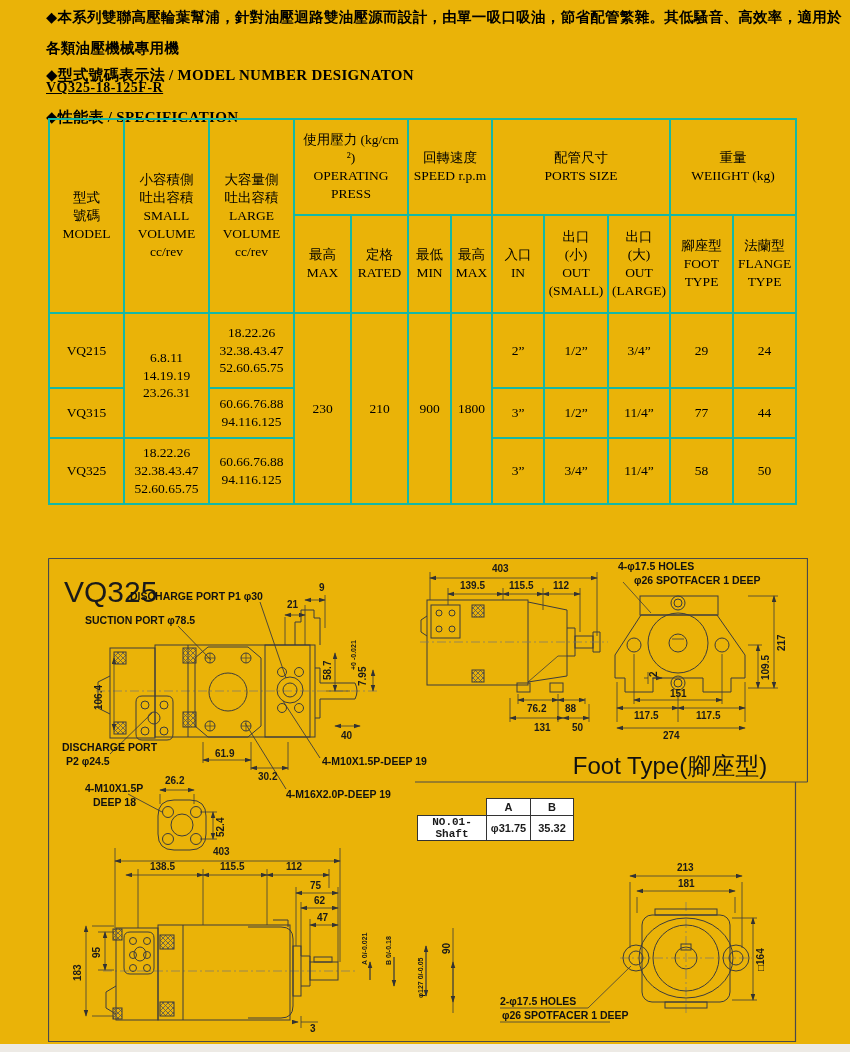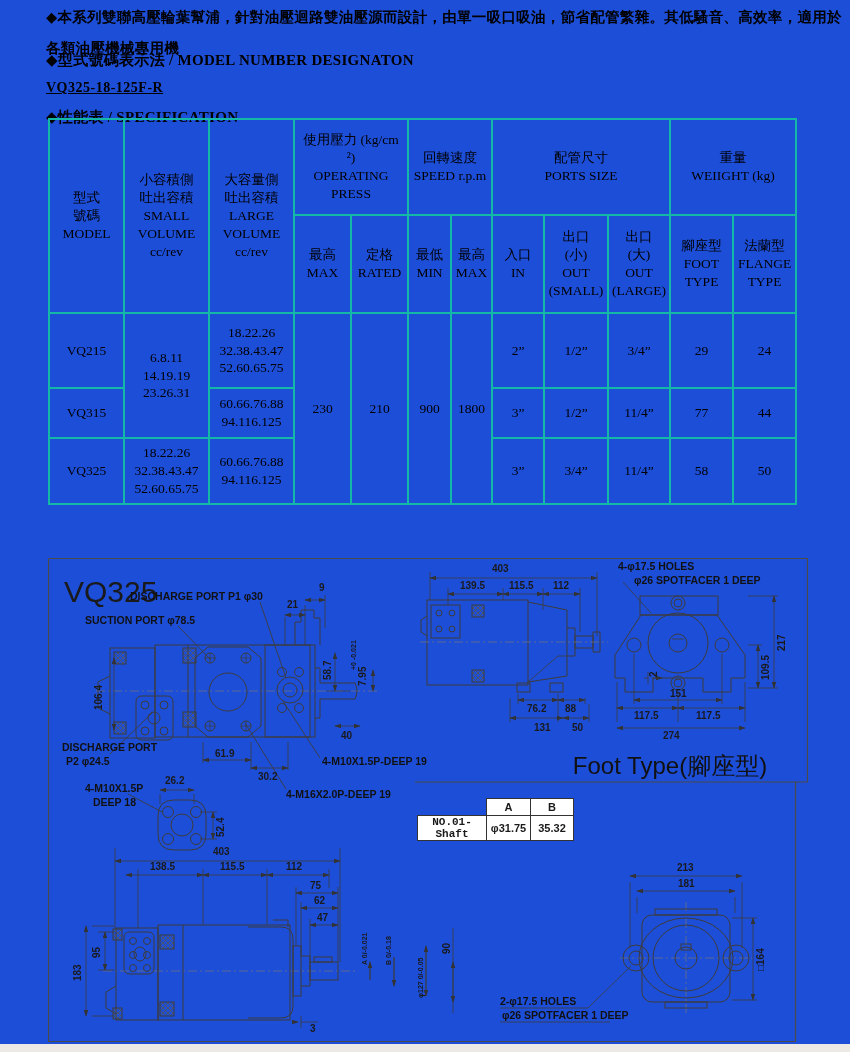--- a/index.html
+++ b/index.html
@@ -1,16 +1,16 @@
 <!DOCTYPE html>
 <html><head>
 <meta charset="utf-8">
 <style>
   html,body{margin:0;padding:0;background:#ffffff;}
-  .page{position:relative;width:850px;height:1052px;background:#1d4ed8;overflow:hidden;
+  .page{position:relative;width:850px;height:1052px;background:#eab308;overflow:hidden;
         font-family:"Liberation Serif","DejaVu Serif",serif;color:#000;}
   
   .intro{position:absolute;left:46px;top:2px;width:806px;font-size:14.5px;font-weight:bold;
          line-height:31px;letter-spacing:.3px;}
   .h-line{position:absolute;left:46px;font-size:15px;font-weight:bold;letter-spacing:.3px;}
   .model-code{position:absolute;left:46px;top:80px;font-size:14px;font-weight:bold;
               text-decoration:underline;letter-spacing:.5px;text-align:center;}
   
   table.spec{position:absolute;left:48px;top:118px;border-collapse:collapse;table-layout:fixed;
              font-size:13.5px;line-height:1.32;text-align:center;}
@@ -36,21 +36,21 @@
   .big-title{font-family:"Liberation Sans","DejaVu Sans",sans-serif;font-size:30px;fill:#1a1a1a;}
   .caption{font-family:"Liberation Sans","DejaVu Sans",sans-serif;font-size:24px;fill:#111;}
 </style>
 </head>
 <body>
 
 <div class="page">
 
   <div class="intro">◆本系列雙聯高壓輪葉幫浦，針對油壓迴路雙油壓源而設計，由單一吸口吸油，節省配管繁雜。其低騷音、高效率，適用於各類油壓機械專用機</div>
 
-  <div class="h-line" style="top:51px">◆型式號碼表示法 / MODEL NUMBER DESIGNATON</div>
+  <div class="h-line" style="top:66px">◆型式號碼表示法 / MODEL NUMBER DESIGNATON</div>
   <div class="model-code">VQ325-18-125F-R</div>
   <div class="h-line" style="top:108px">◆性能表 / SPECIFICATION</div>
 
   <table class="spec">
     <colgroup>
       <col style="width:75px">
         <col style="width:85px">
         <col style="width:85px">
       <col style="width:57px">
         <col style="width:57px">

